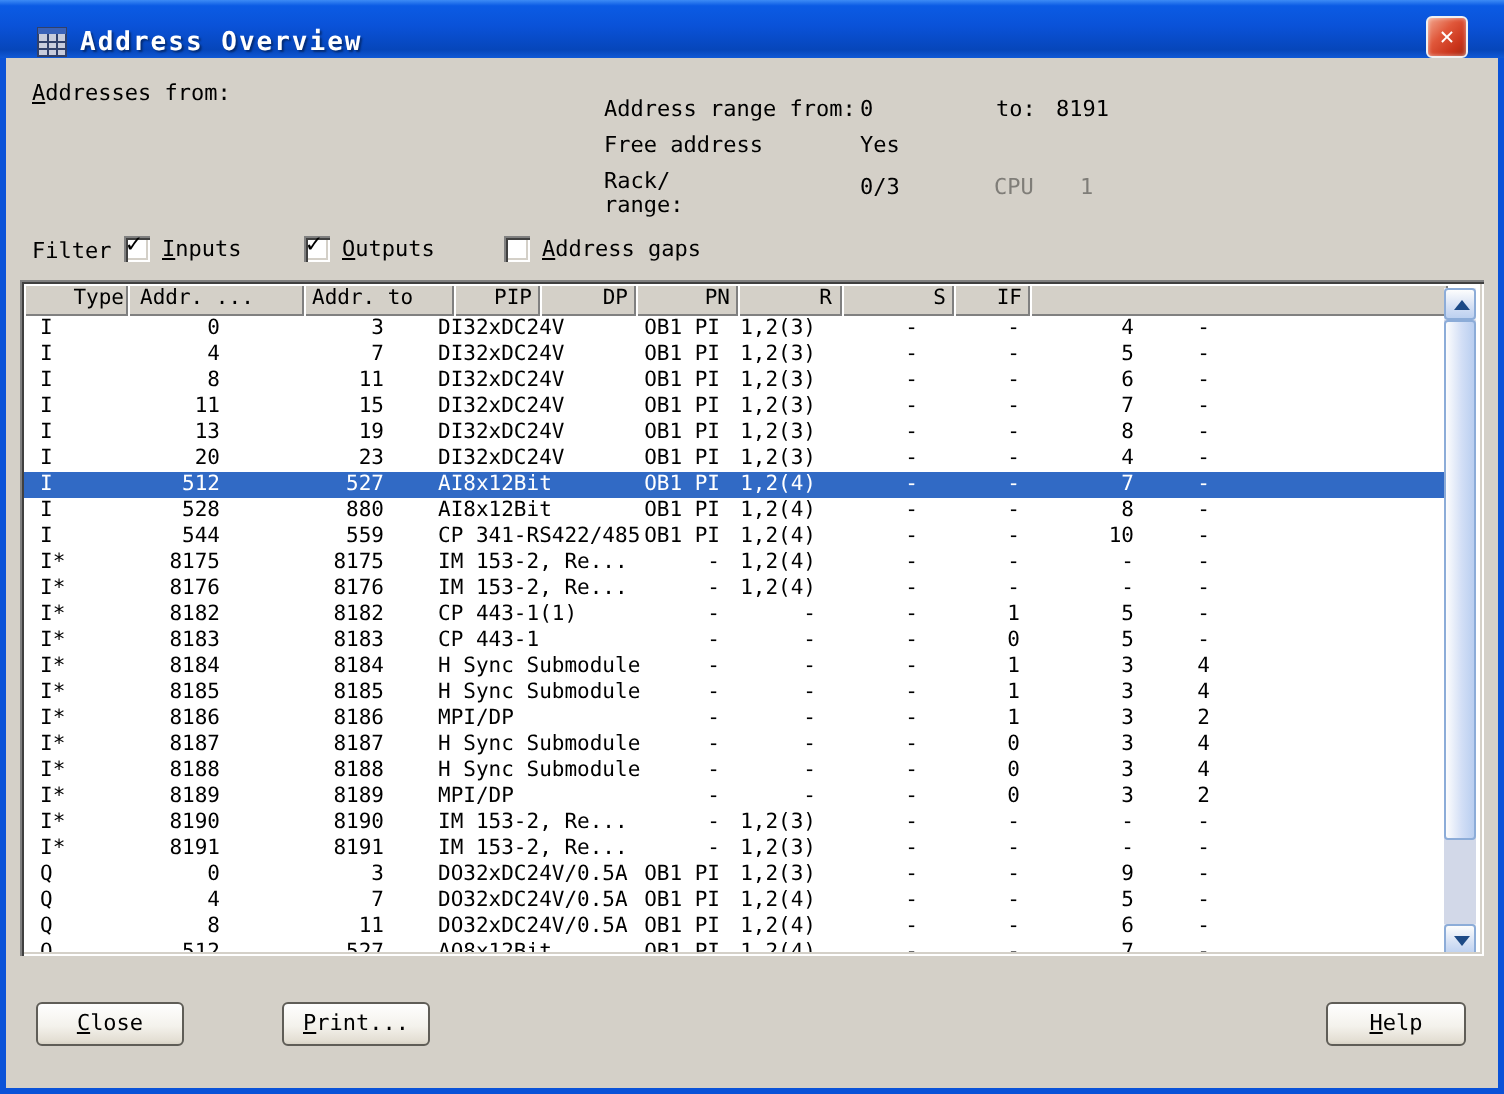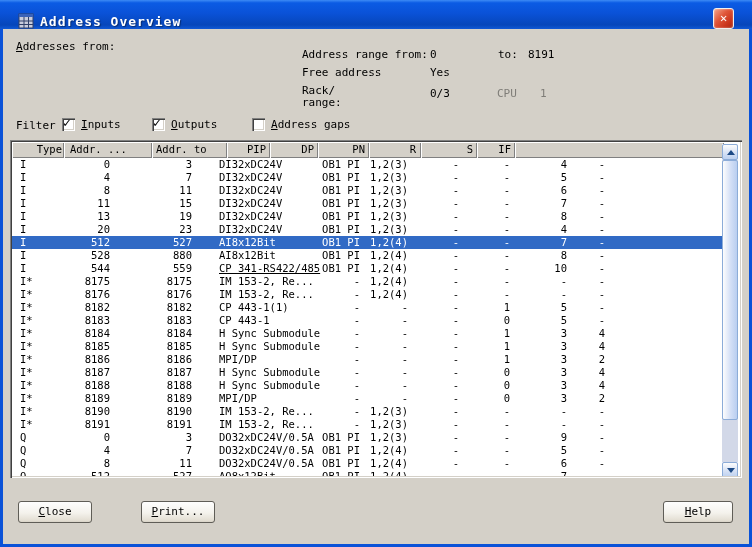--- a/index.html
+++ b/index.html
@@ -234,21 +234,21 @@
             <div class="td" style="width: 48px; text-align: right; padding: 0px 4px 0px 0px;">1,2(4)</div>
             <div class="td" style="width: 51px; text-align: right; padding: 0px 4px 0px 0px;">-</div>
             <div class="td" style="width: 52px; text-align: right; padding: 0px 5px 0px 0px;">-</div>
             <div class="td" style="width: 56px; text-align: right; padding: 0px 4px 0px 0px;">8</div>
             <div class="td" style="width: 38px; text-align: right; padding: 0px 4px 0px 0px;">-</div>
           </div>
           <div class="tr">
             <div class="td" style="width: 40px; text-align: left; padding: 0px 0px 0px 8px;">I</div>
             <div class="td" style="width: 88px; text-align: right; padding: 0px 30px 0px 0px;">544</div>
             <div class="td" style="width: 75px; text-align: right; padding: 0px 23px 0px 0px;">559</div>
-            <div class="td" style="width: 106px; text-align: left; padding: 0px 0px 0px 4px; text-decoration: underline;">CP 341-RS422/485</div>
+            <div class="td" style="width: 106px; text-align: left; padding: 0px 0px 0px 4px;">CP 341-RS422/485</div>
             <div class="td" style="width: 43px; text-align: right; padding: 0px 4px 0px 0px;">OB1 PI</div>
             <div class="td" style="width: 48px; text-align: right; padding: 0px 4px 0px 0px;">1,2(4)</div>
             <div class="td" style="width: 51px; text-align: right; padding: 0px 4px 0px 0px;">-</div>
             <div class="td" style="width: 52px; text-align: right; padding: 0px 5px 0px 0px;">-</div>
             <div class="td" style="width: 56px; text-align: right; padding: 0px 4px 0px 0px;">10</div>
             <div class="td" style="width: 38px; text-align: right; padding: 0px 4px 0px 0px;">-</div>
           </div>
           <div class="tr">
             <div class="td" style="width: 40px; text-align: left; padding: 0px 0px 0px 8px;">I*</div>
             <div class="td" style="width: 88px; text-align: right; padding: 0px 30px 0px 0px;">8175</div>

